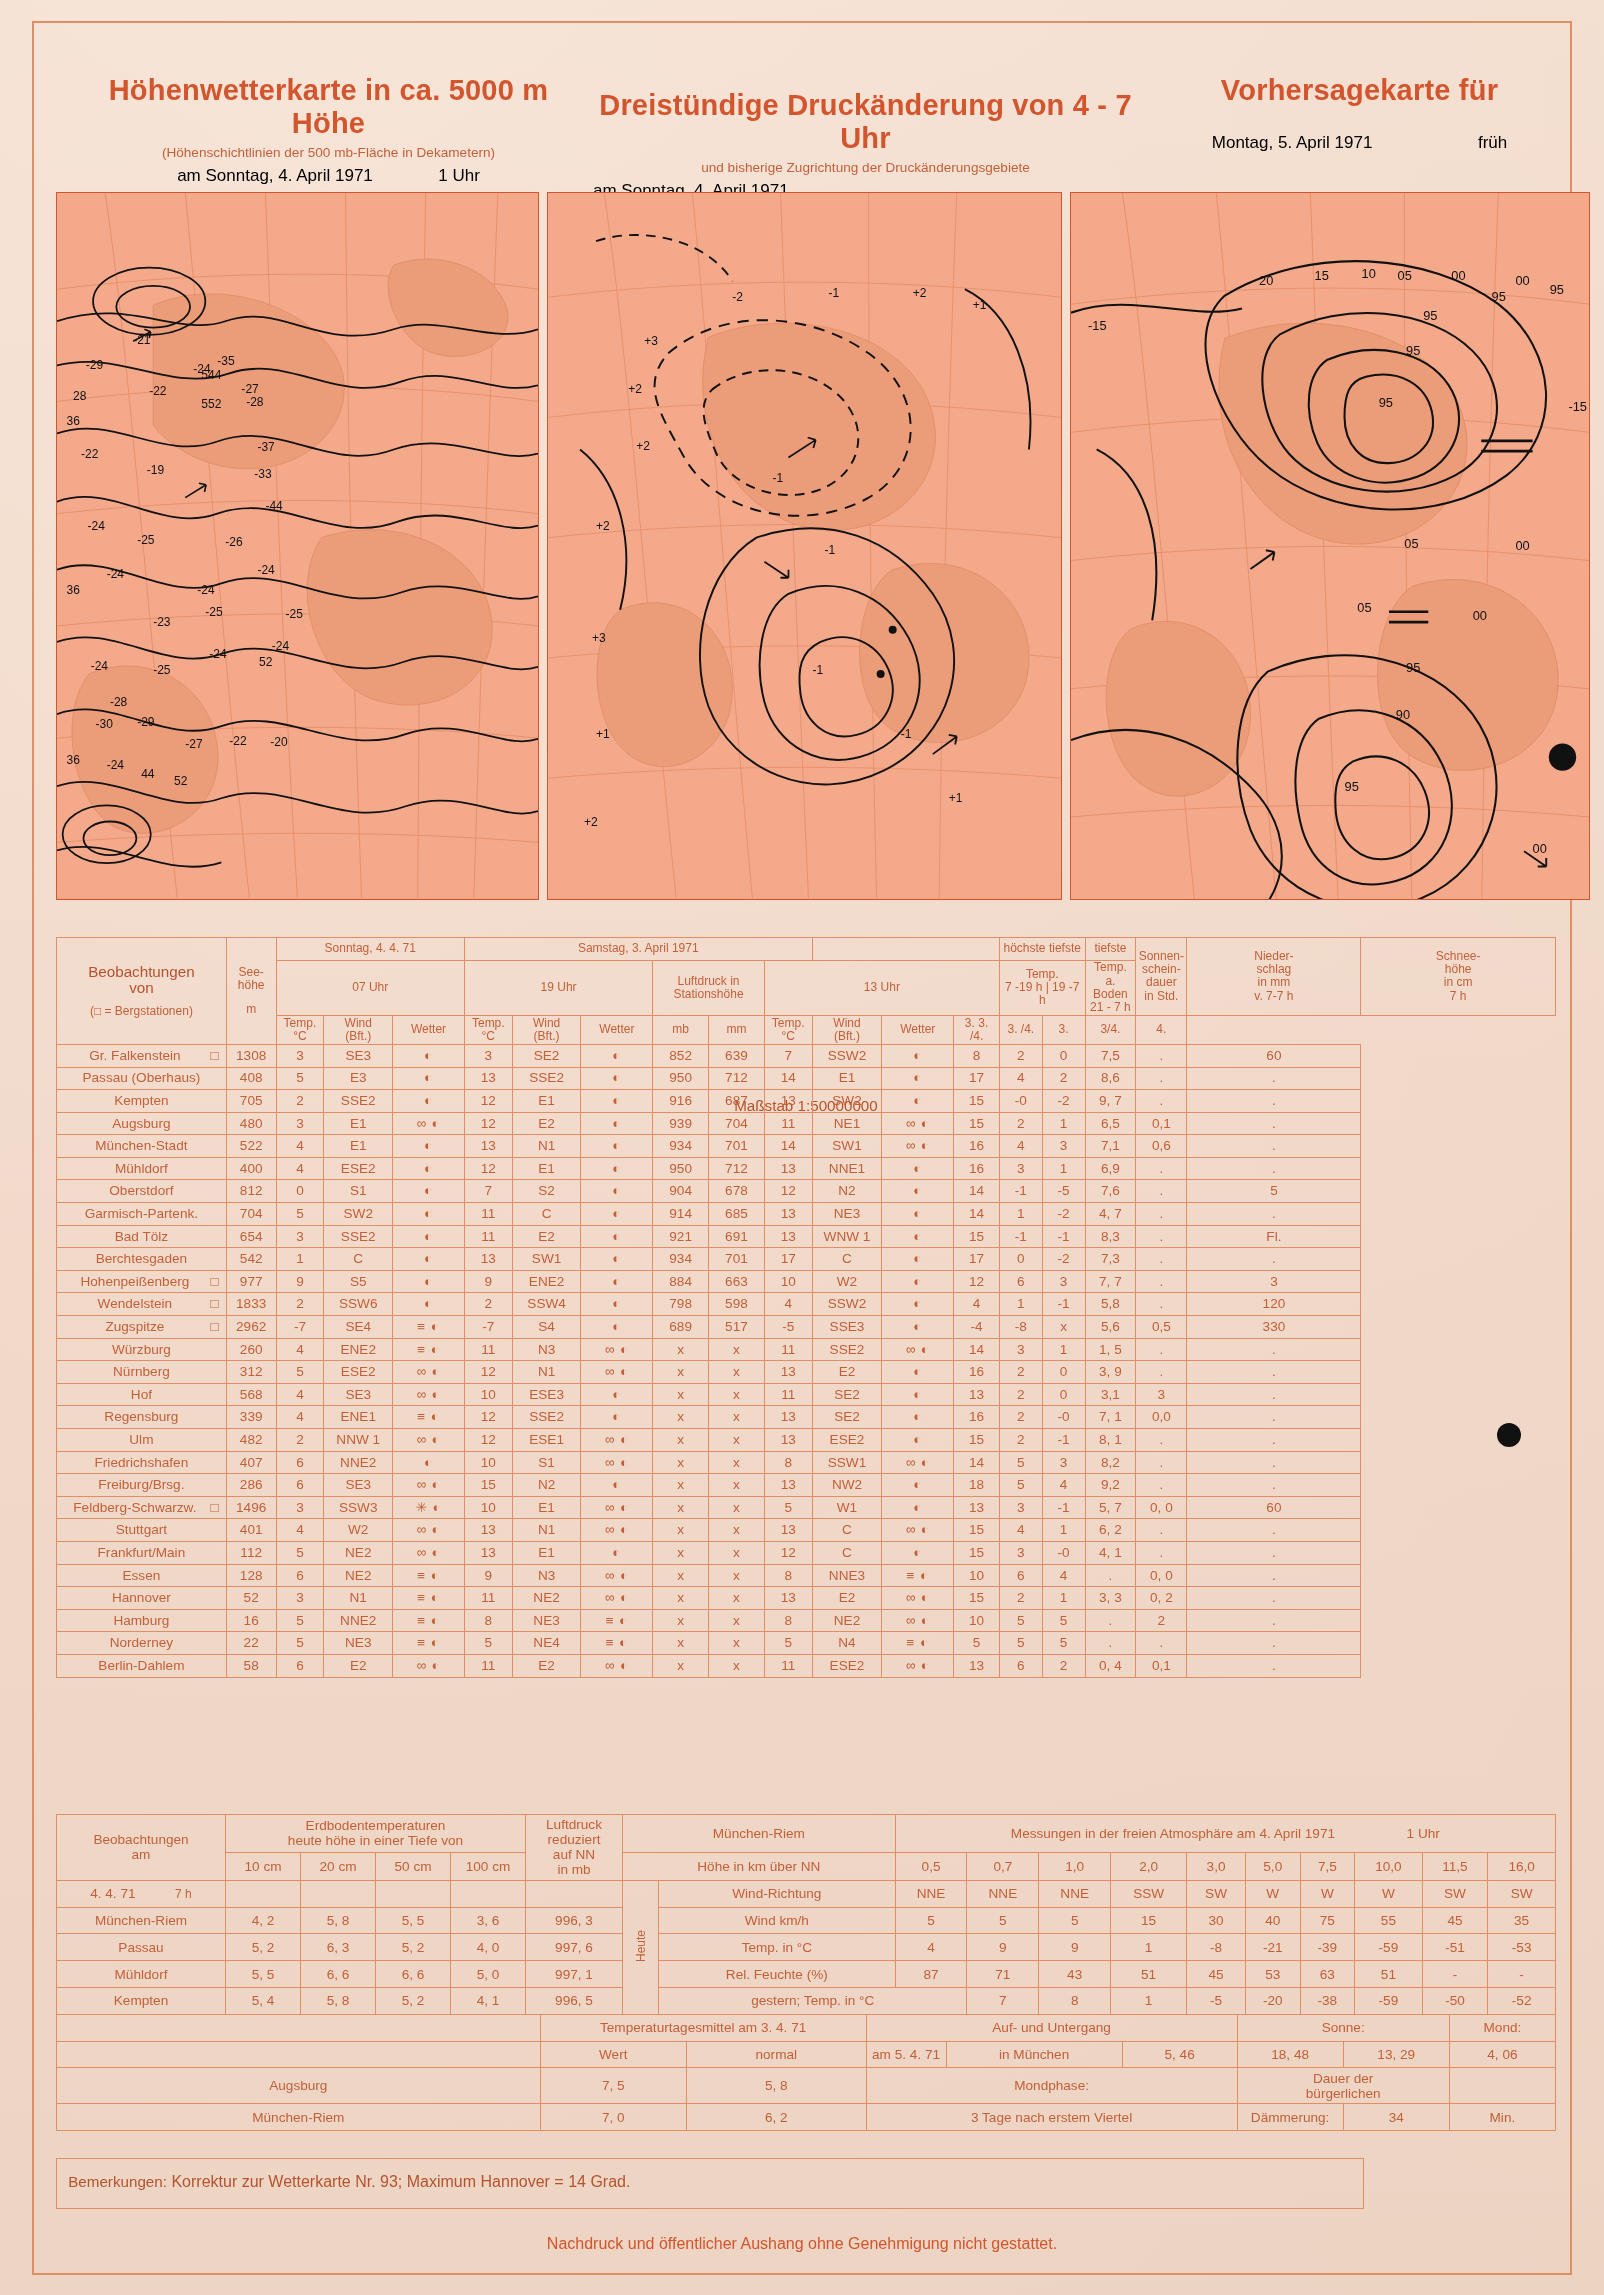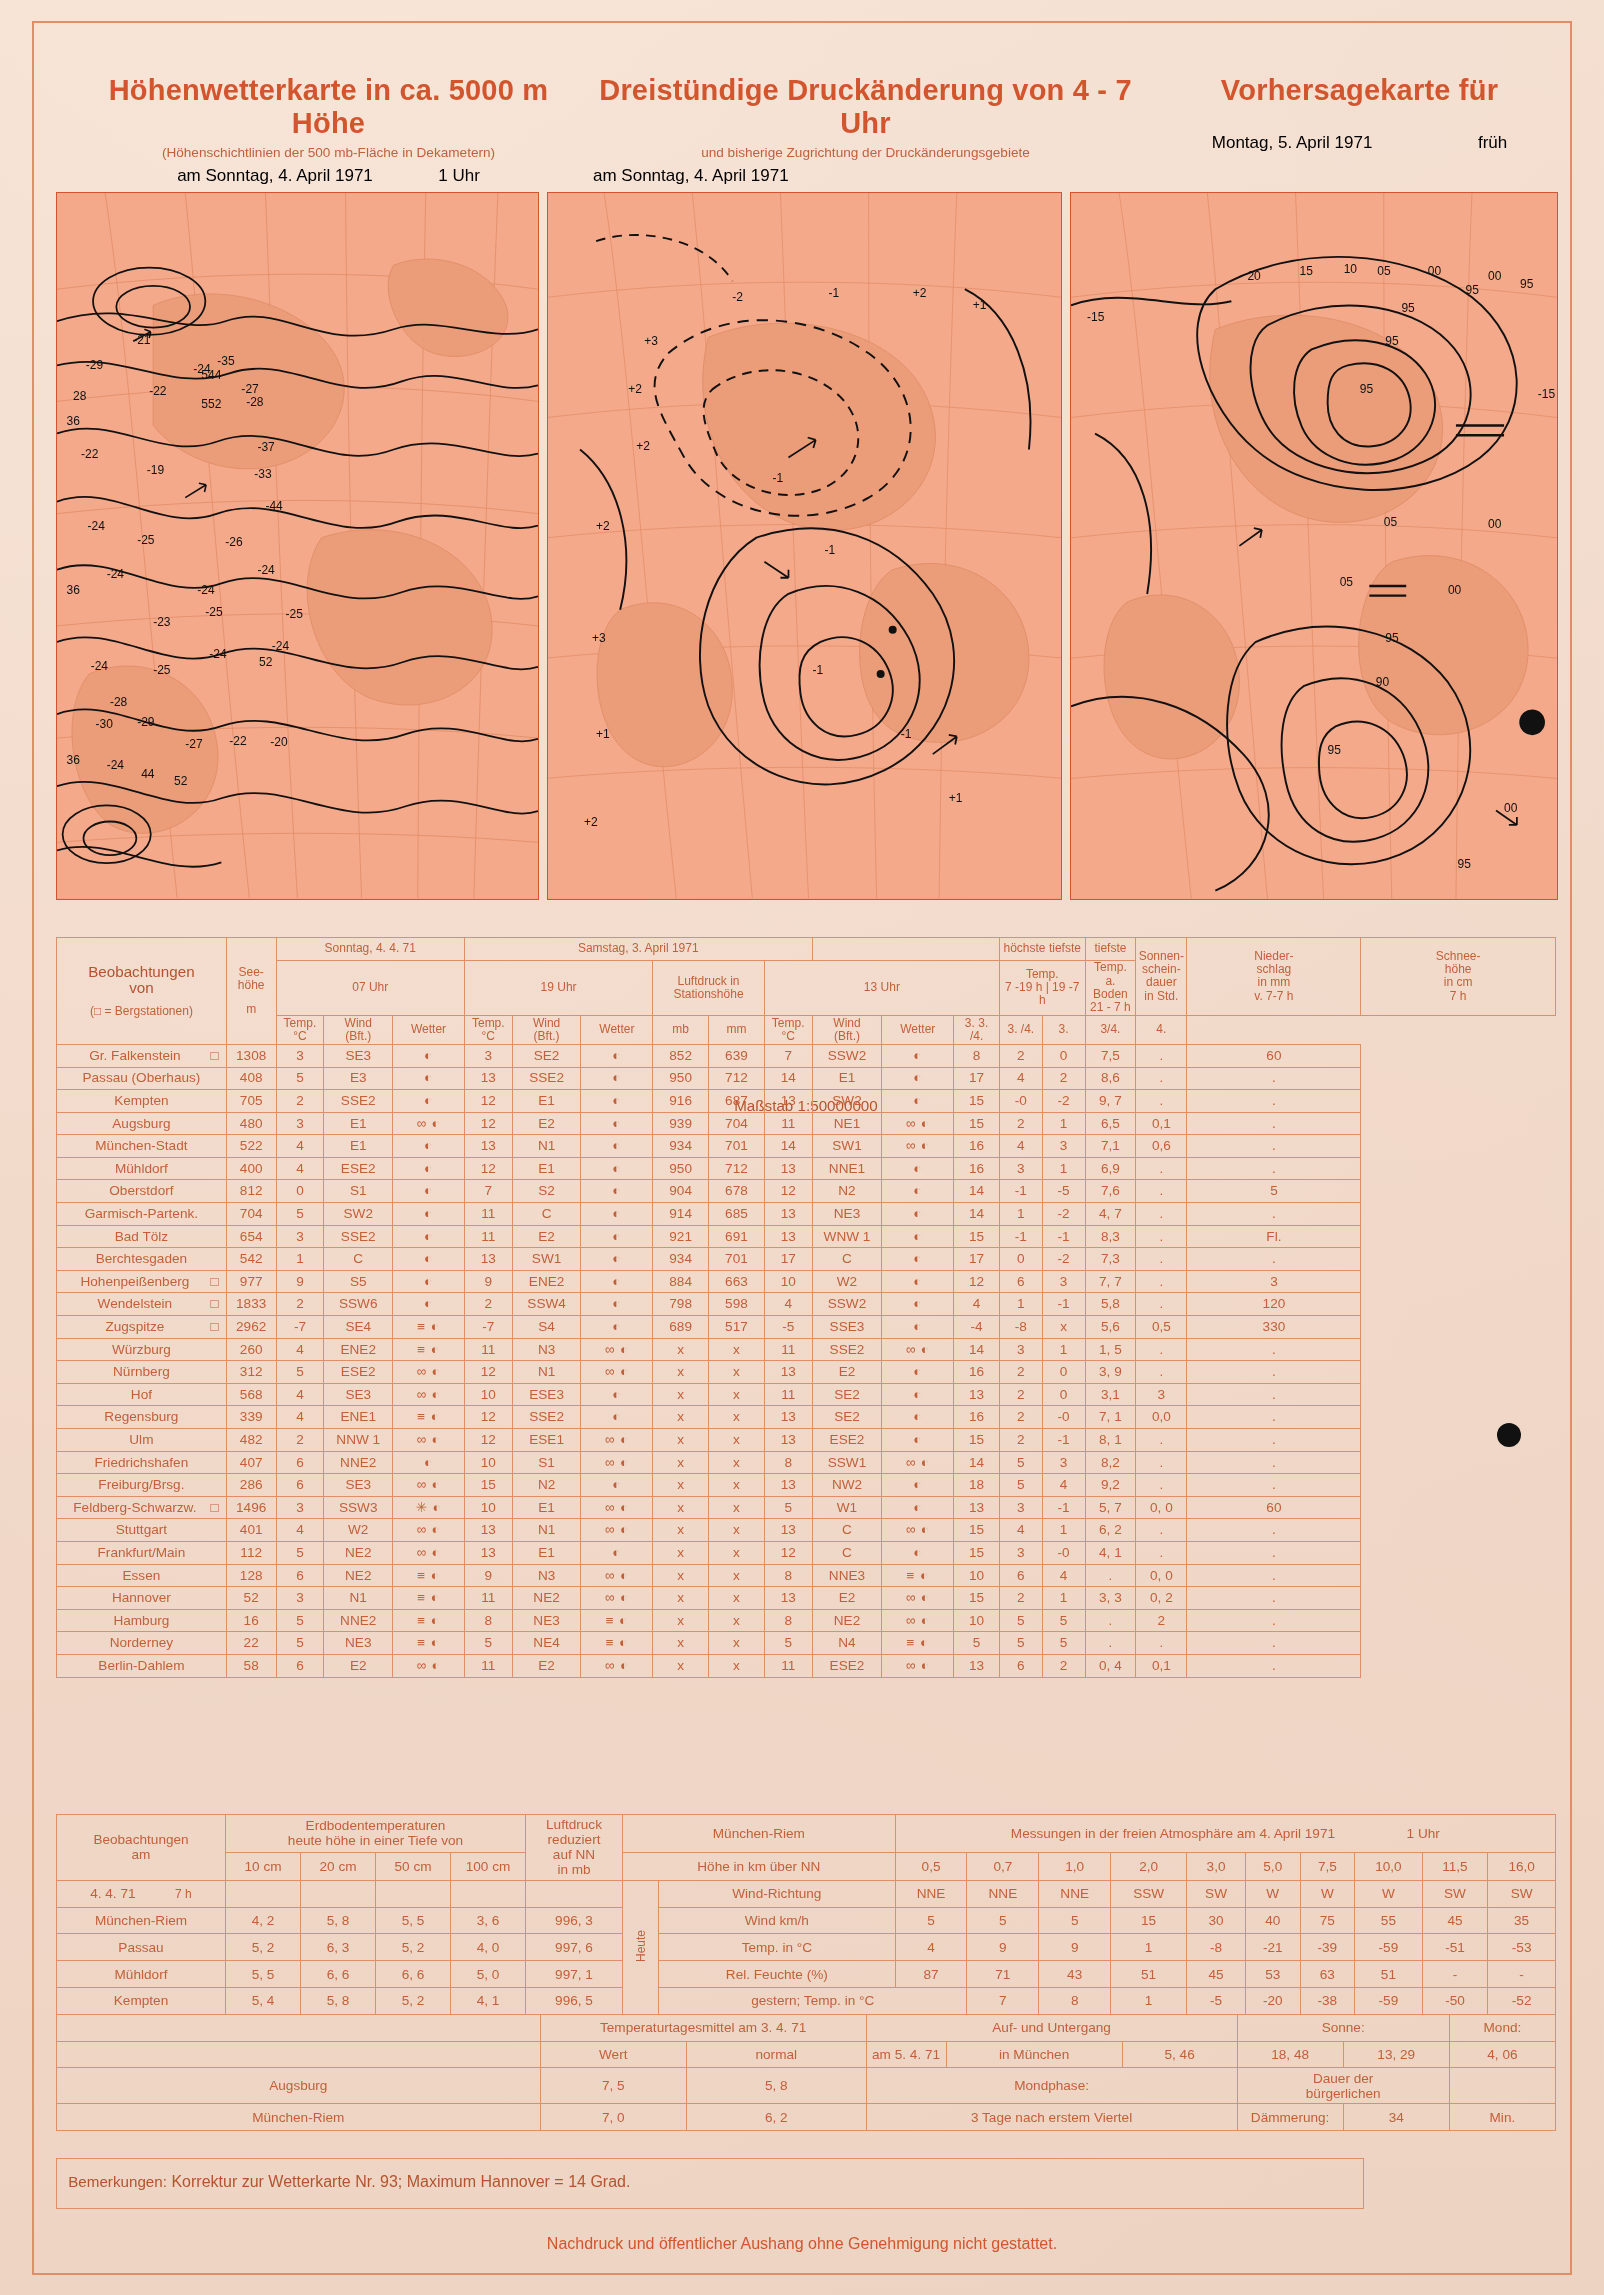--- a/index.html
+++ b/index.html
@@ -27,33 +27,33 @@
   }
   .hdr{
     position:absolute;left:56px;top:74px;width:1500px;height:80px;
   }
   .hdr h1{
     margin:0;font-size:29px;font-weight:bold;color:#d2552d;letter-spacing:0.2px;
   }
   .hdr .sub{font-size:13.6px;color:#c2603a;margin-top:4.8px;}
   .hdr .date{font-size:17px;color:#000000;margin-top:6.4px;}
   .col-a{position:absolute;left:24px;top:0;width:497px;text-align:center;}
-  .col-b{position:absolute;left:529px;top:0;width:561px;text-align:center;}
+  .col-b{position:absolute;left:529px;top:15px;width:561px;text-align:center;}
   .col-c{position:absolute;left:1107px;top:0;width:393px;text-align:center;}
 
   .maps{position:absolute;left:56px;top:192px;width:1500px;height:706px;}
   .map{
     position:absolute;top:0;height:706px;
     background:#f0a281;
     border:1.6px solid #d2552d;
     overflow:hidden;
   }
   .map.m1{left:0;width:481px;}
   .map.m2{left:491px;width:513px;}
-  .map.m3{left:1014px;width:486px;}
+  .map.m3{left:1014px;width:486px;padding-left:32px;}
   .mapinner{position:absolute;inset:0;}
   .scale{
     position:absolute;left:0;top:905px;width:1500px;text-align:center;
     font-size:15.2px;color:#b5532f;
   }
 
   
   .tbl-wrap{position:absolute;left:56px;top:937px;width:1500px;}
   table{border-collapse:collapse;width:100%;}
   table.main td,table.main th{

